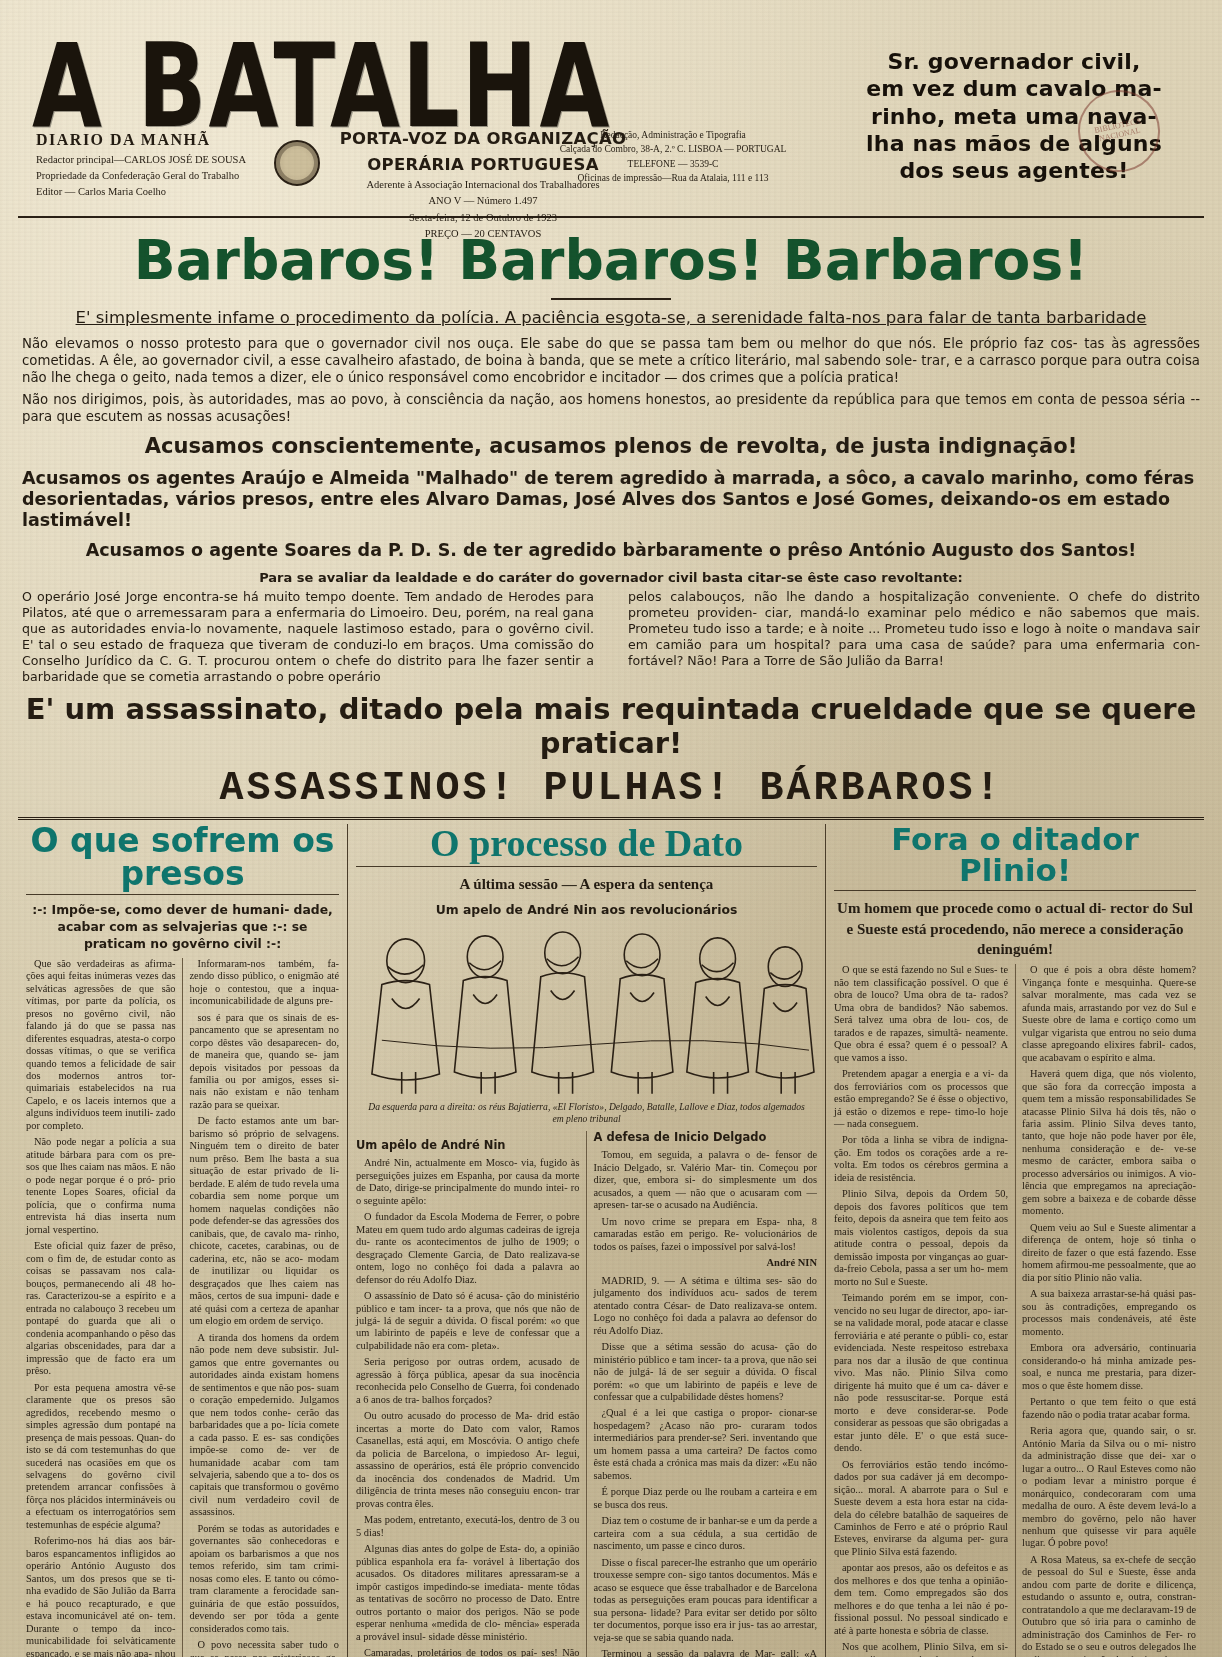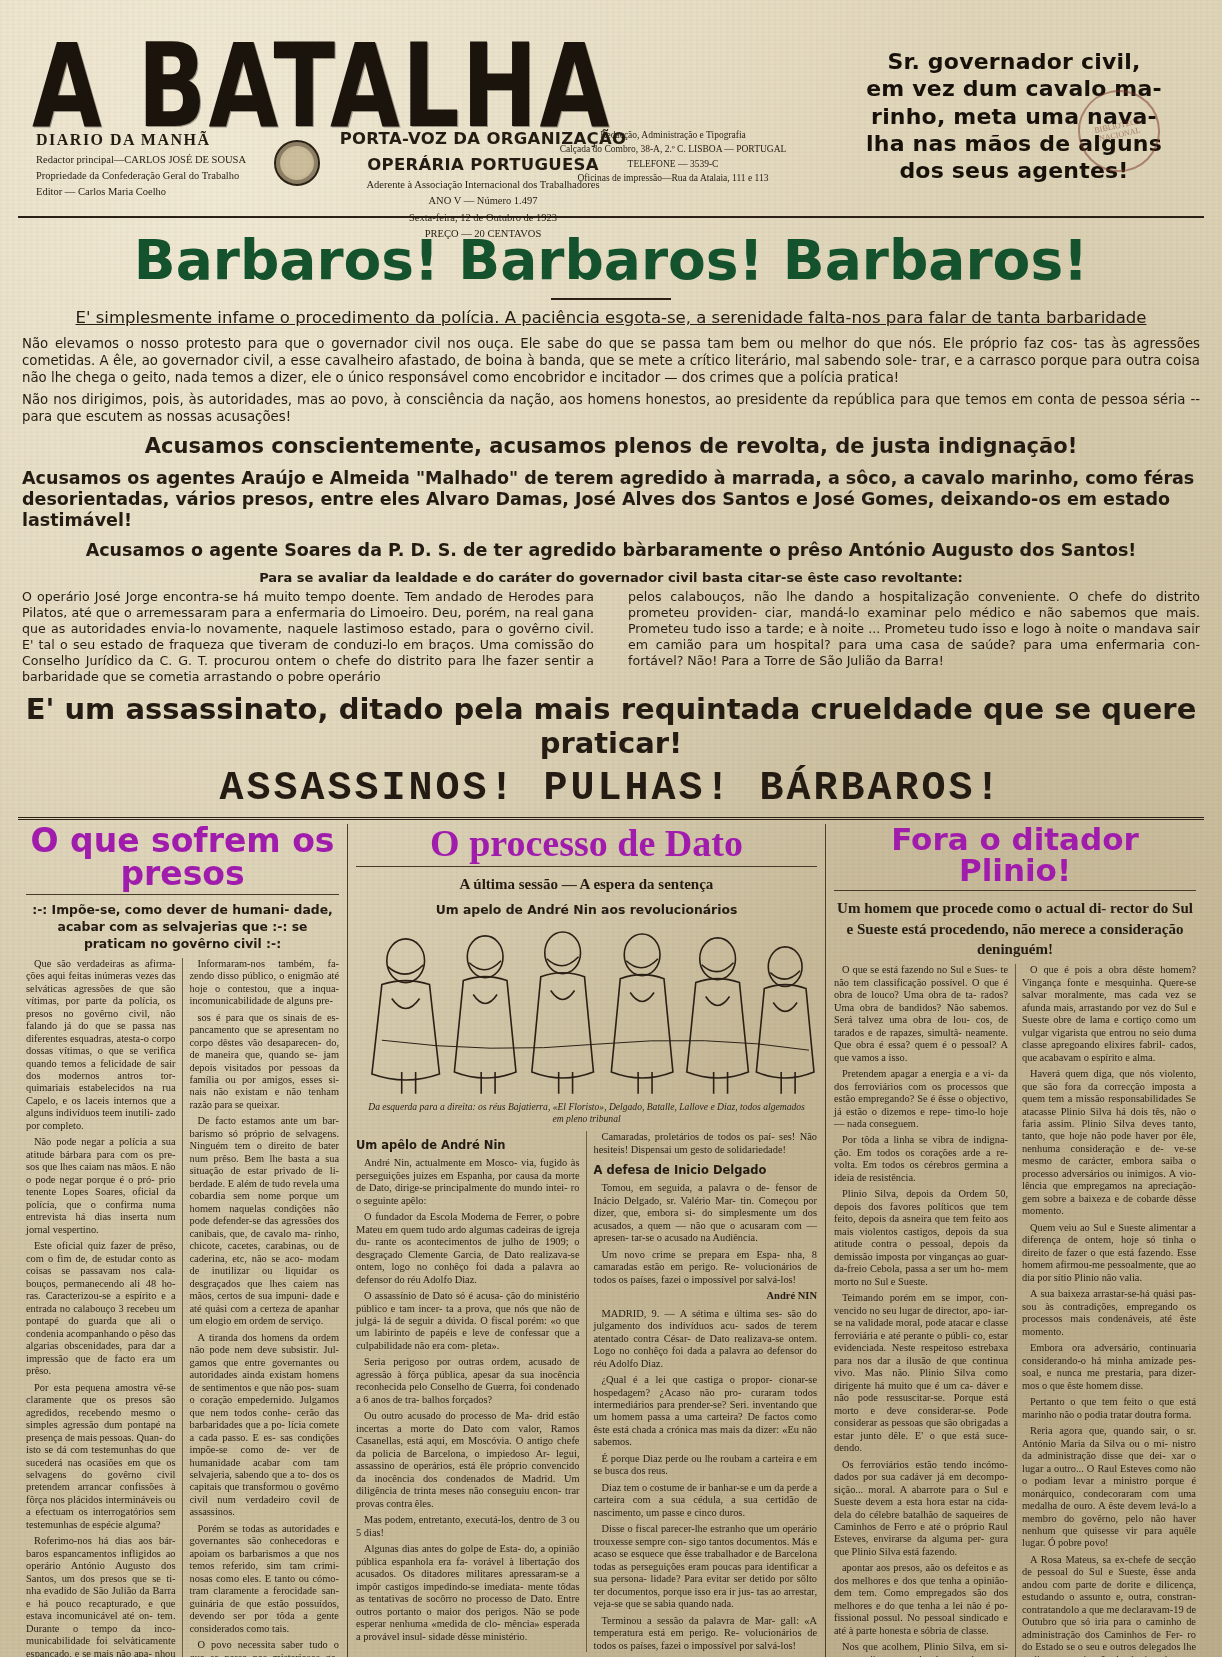--- a/index.html
+++ b/index.html
@@ -112,21 +112,21 @@
   }
 
   
   .sections{display:flex;gap:0;margin-top:4px;}
   .sec{padding:0 8px;box-sizing:border-box;}
   .sec.left{width:330px;border-right:1px solid #4a3d2a;}
   .sec.mid{width:478px;border-right:1px solid #4a3d2a;}
   .sec.right{width:378px;}
   .sec-title{
     font-family:"DejaVu Sans",sans-serif;font-weight:bold;
-    text-align:center;line-height:1;color:#a21caf;
+    text-align:center;line-height:1;color:#0f766e;
   }
   .sec.left .sec-title{font-size:33px;}
   .sec.mid .sec-title{font-size:38px;font-family:"Liberation Serif",serif;}
   .sec.right .sec-title{font-size:31px;}
   .sub{
     font-family:"DejaVu Sans",sans-serif;font-weight:bold;
     font-size:12.4px;text-align:center;line-height:1.35;margin:7px 2px 5px;
   }
   .sub.serif{font-family:"Liberation Serif",serif;font-size:15px;font-weight:bold;}
   .twocol{column-count:2;column-gap:14px;column-rule:1px solid #6b5c43;}
@@ -296,20 +296,21 @@
         <p>Seria perigoso por outras ordem, acusado de agressão à fôrça pública, apesar da sua inocência reconhecida pelo Conselho de Guerra, foi condenado a 6 anos de tra- balhos forçados?</p>
         <p>Ou outro acusado do processo de Ma- drid estão incertas a morte do Dato com valor, Ramos Casanellas, está aqui, em Moscóvia. O antigo chefe da policia de Barcelona, o impiedoso Ar- legui, assassino de operários, está êle próprio convencido da inocência dos condenados de Madrid. Um diligência de trinta meses não conseguiu encon- trar provas contra êles.</p>
         <p>Mas podem, entretanto, executá-los, dentro de 3 ou 5 dias!</p>
         <p>Algunas dias antes do golpe de Esta- do, a opinião pública espanhola era fa- vorável à libertação dos acusados. Os ditadores militares apressaram-se a impôr castigos impedindo-se imediata- mente tôdas as tentativas de socôrro no processo de Dato. Entre outros portanto o maior dos perigos. Não se pode esperar nenhuma «medida de clo- mência» esperada a provável insul- sidade dêsse ministério.</p>
         <p>Camaradas, proletários de todos os paí- ses! Não hesiteis! Dispensai um gesto de solidariedade!</p>
         <div class="minihead l">A defesa de Inicio Delgado</div>
         <p>Tomou, em seguida, a palavra o de- fensor de Inácio Delgado, sr. Valério Mar- tin. Começou por dizer, que, embora si- do simplesmente um dos acusados, a quem — não que o acusaram com — apresen- tar-se o acusado na Audiência.</p>
         <p>Um novo crime se prepara em Espa- nha, 8 camaradas estão em perigo. Re- volucionários de todos os países, fazei o impossível por salvá-los!</p>
         <div class="signature">André NIN</div>
         <p>MADRID, 9. — A sétima e última ses- são do julgamento dos indivíduos acu- sados de terem atentado contra César- de Dato realizava-se ontem. Logo no conhêço foi dada a palavra ao defensor do réu Adolfo Diaz.</p>
+        <p>Disse que a sétima sessão do acusa- ção do ministério público e tam incer- ta a prova, que não sei não de julgá- lá de ser seguir a dúvida. O fiscal porém: «o que um labirinto de papéis e leve de confessar que a culpabilidade dêstes homens?</p>
         <p>¿Qual é a lei que castiga o propor- cionar-se hospedagem? ¿Acaso não pro- curaram todos intermediários para prender-se? Seri. inventando que um homem passa a uma carteira? De factos como êste está chada a crónica mas mais da dizer: «Eu não sabemos.</p>
         <p>É porque Diaz perde ou lhe roubam a carteira e em se busca dos reus.</p>
         <p>Diaz tem o costume de ir banhar-se e um da perde a carteira com a sua cédula, a sua certidão de nascimento, um passe e cinco duros.</p>
         <p>Disse o fiscal parecer-lhe estranho que um operário trouxesse sempre con- sigo tantos documentos. Más e acaso se esquece que êsse trabalhador e de Barcelona todas as perseguições eram poucas para identificar a sua persona- lidade? Para evitar ser detido por sôlto ter documentos, porque isso era ir jus- tas ao arrestar, veja-se que se sabia quando nada.</p>
         <p>Terminou a sessão da palavra de Mar- gall: «A temperatura está em perigo. Re- volucionários de todos os países, fazei o impossível por salvá-los!</p>
       </div>
     </div>
 
     <div class="sec right">
       <div class="sec-title">Fora o ditador Plinio!</div>
@@ -323,21 +324,21 @@
         <p>Teimando porém em se impor, con- vencido no seu lugar de director, apo- iar-se na validade moral, pode atacar e classe ferroviária e até perante o públi- co, estar evidenciada. Neste respeitoso estrebaxa para nos dar a ilusão de que continua vivo. Mas não. Plinio Silva como dirigente há muito que é um ca- dáver e não pode ressuscitar-se. Porque está morto e deve considerar-se. Pode considerar as pessoas que são obrigadas a estar junto dêle. E' o que está suce- dendo.</p>
         <p>Os ferroviários estão tendo incómo- dados por sua cadáver já em decompo- sição... moral. A abarrote para o Sul e Sueste devem a esta hora estar na cida- dela do célebre batalhão de saqueires de Caminhos de Ferro e até o próprio Raul Esteves, envirarse da alguma per- gura que Plinio Silva está fazendo.</p>
         <p></p>
         <p>apontar aos presos, aão os defeitos e as dos melhores e dos que tenha a opinião- dem tem. Como empregados são dos melhores e do que tenha a lei não é po- fissional possul. No pessoal sindicado e até à parte honesta e sóbria de classe.</p>
         <p>Nos que acolhem, Plinio Silva, em si- os arranjitas, os cobardes e até os gu- nosos, como os prova com o processo organizado pelo polícia Sebastião a os diás linhas da Sado.</p>
         <p>O que é pois a obra dêste homem? Vingança fonte e mesquinha. Quere-se salvar moralmente, mas cada vez se afunda mais, arrastando por vez do Sul e Sueste obre de lama e cortiço como um vulgar vigarista que entrou no seio duma classe apregoando elixires fabril- cados, que acabavam o espírito e alma.</p>
         <p>Haverá quem diga, que nós violento, que são fora da correcção imposta a quem tem a missão responsabilidades Se atacasse Plinio Silva há dois tês, não o faria assim. Plinio Silva deves tanto, tanto, que hoje não pode haver por êle, nenhuma consideração e de- ve-se mesmo de carácter, embora saiba o processo adversários ou inimigos. A vio- lência que empregamos na apreciação- gem sobre a baixeza e de cobarde dêsse momento.</p>
         <p>Quem veiu ao Sul e Sueste alimentar a diferença de ontem, hoje só tinha o direito de fazer o que está fazendo. Esse homem afirmou-me pessoalmente, que ao dia por sítio Plinio não valia.</p>
         <p>A sua baixeza arrastar-se-há quási pas- sou às contradições, empregando os processos mais condenáveis, até êste momento.</p>
         <p>Embora ora adversário, continuaria considerando-o há minha amizade pes- soal, e nunca me prestaria, para dizer- mos o que êste homem disse.</p>
-        <p>Pertanto o que tem feito o que está marinho não o podia tratar doutra forma.</p>
+        <p>Pertanto o que tem feito o que está fazendo não o podia tratar acabar forma.</p>
         <p>Reria agora que, quando sair, o sr. António Maria da Silva ou o mi- nistro da administração disse que dei- xar o lugar a outro... O Raul Esteves como não o podiam levar a ministro porque é monárquico, condecoraram com uma medalha de ouro. A êste devem levá-lo a membro do govêrno, pelo não haver nenhum que quisesse vir para aquêle lugar. Ó pobre povo!</p>
         <p>A Rosa Mateus, sa ex-chefe de secção de pessoal do Sul e Sueste, êsse anda andou com parte de dorite e dilicença, estudando o assunto e, outra, constran- contratandolo a que me declaravam-19 de Outubro que só iria para o caminho de administração dos Caminhos de Fer- ro do Estado se o seu e outros delegados lhe pediessem, pois não hará ninguém que quisesse vir para aquêle lugar. Ó pobre povo! Ó pobre país!</p>
       </div>
 
     </div>
 
   </div>
 </div>
 <div class="grain"></div>
 

